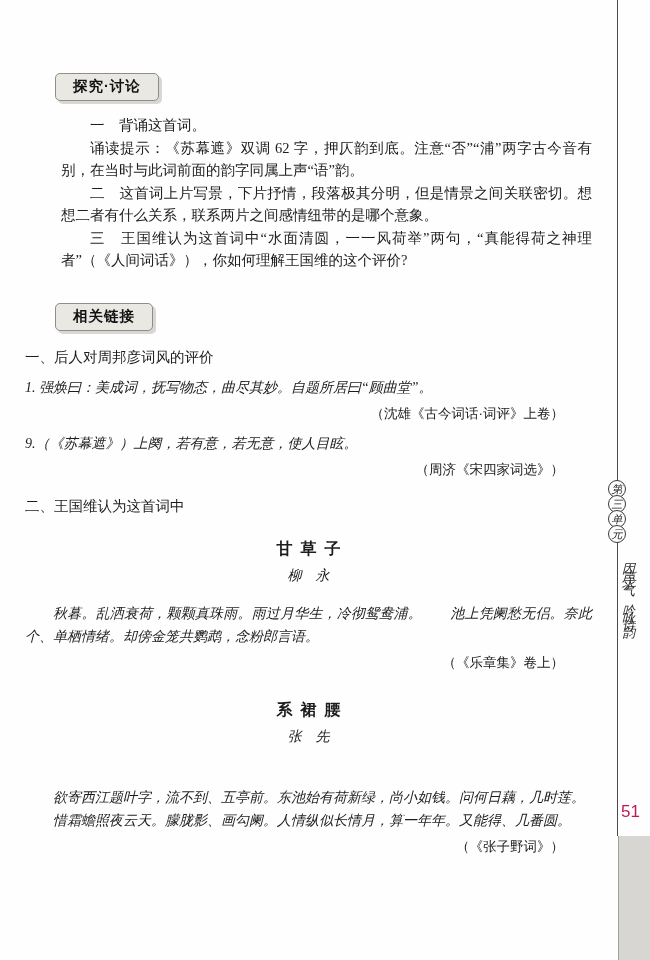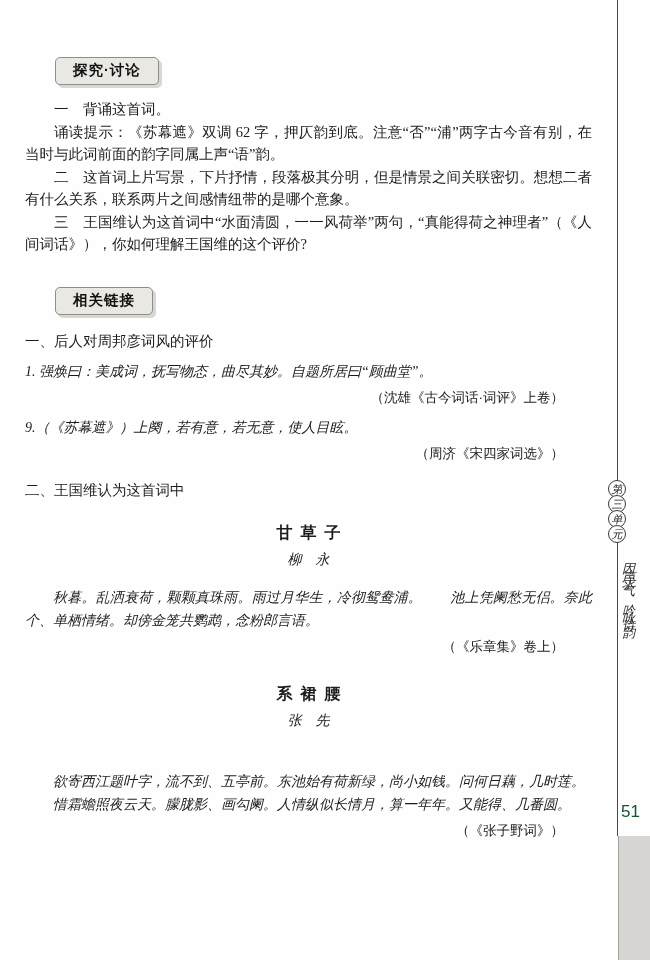--- a/index.html
+++ b/index.html
@@ -7,21 +7,21 @@
   body {
     background:#ffffff;
     font-family:"Liberation Serif","DejaVu Serif",serif;
     color:#1c1c1c;
     position:relative;
     overflow:hidden;
   }
   .page { position:absolute; inset:0; background:#fefefe; }
 
   
-  .content { position:absolute; left:25px; top:57px; width:567px; }
+  .content { position:absolute; left:25px; top:73px; width:567px; }
 
   .badge {
     display:inline-block;
     margin-left:30px;
     background:#eae8e2;
     border:1px solid #8f8d88;
     border-radius:5px;
     padding:3px 17px 4px;
     font-family:"Liberation Sans","DejaVu Sans",sans-serif;
     font-weight:bold;
@@ -32,21 +32,21 @@
   }
   .badge2 { margin-top:32px; }
 
   p.task {
     font-size:14.5px;
     line-height:22px;
     text-indent:2em;
     text-align:justify;
     margin-top:0;
   }
-  .task-block { margin-top:13px; }
+  .task-block { margin-top:13px;margin-left:36px; }
   .task-block p.task + p.task { margin-top:1px; }
 
   .links-heading {
     font-size:14.5px;
     line-height:22px;
     margin-top:15px;
   }
   .kai { font-style:italic; }
   p.quote {
     font-size:14px;
@@ -118,21 +118,21 @@
     font-size:13px;
     letter-spacing:7px;
     font-style:italic;
     color:#2a2a2a;
     height:200px;
   }
   .vertical-slogan .gap { display:inline-block; height:14px; }
   .page-number {
     position:absolute; left:621px; top:802px;
     font-family:"Liberation Sans","DejaVu Sans",sans-serif;
-    font-size:17px; color:#14532d;
+    font-size:17px; color:#be185d;
   }
   .gray-block {
     position:absolute; left:618px; top:836px;
     width:32px; height:124px;
     background:#d8d6d3;
     border-left:1px solid #a3a19d;
   }
 </style>
 </head>
 <body>

